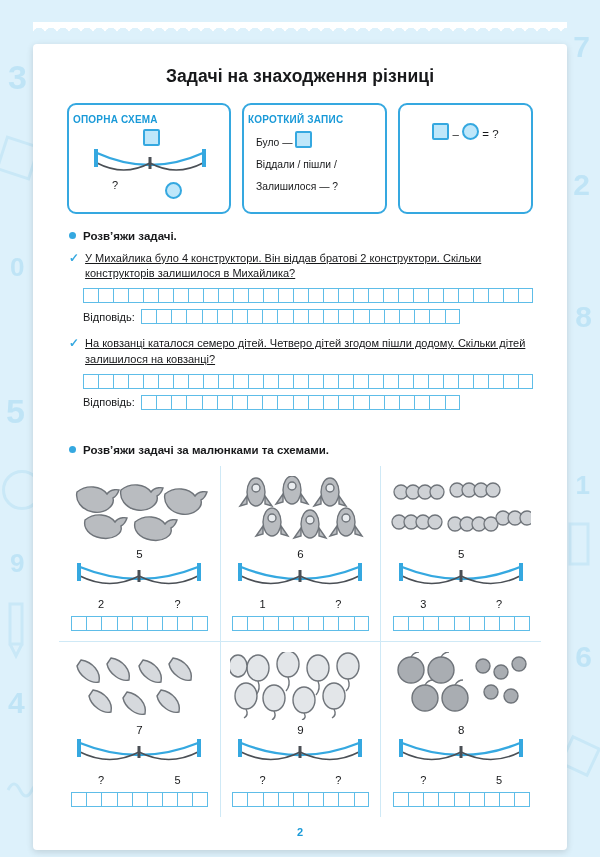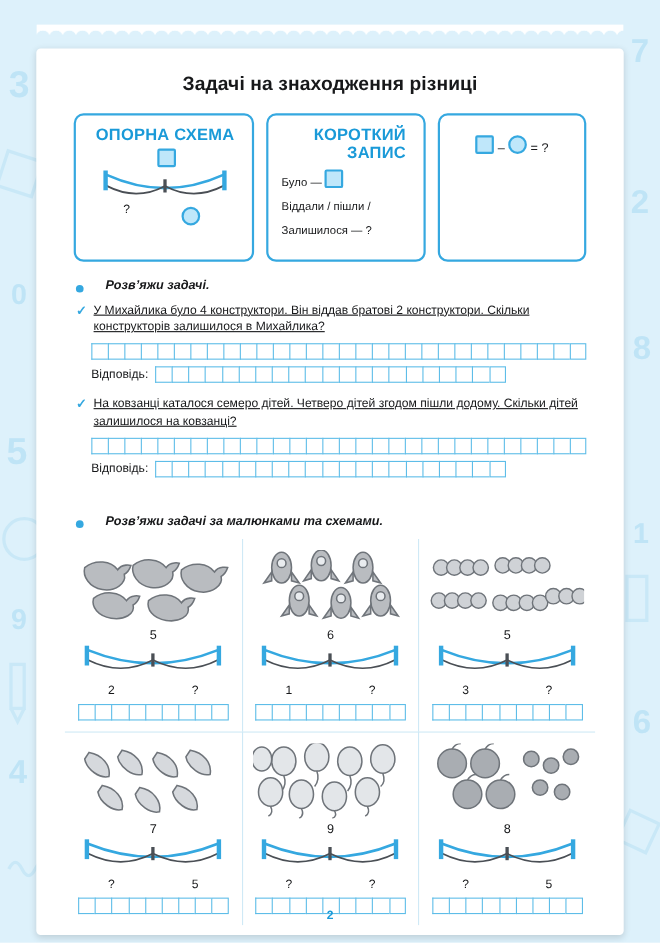--- a/index.html
+++ b/index.html
@@ -62,23 +62,23 @@
   }
   .box{
     border:2px solid #35a8e0;
     border-radius:9px;
     background:#fff;
     position:relative;
   }
   .box-head{
     color:#1a9ad8;
     font-weight:700;
-    font-size:15px;
-    text-align:right;
-    padding:9px 16px 6px;
+    font-size:10px;
+    text-align:left;
+    padding:9px 4px 6px;
     letter-spacing:.2px;
   }
   .box1{width:160px;}
   .box2{width:141px;}
   .box3{width:131px;}
 
   .sq{
     display:inline-block;
     width:13px;height:13px;
     border:2px solid #35a8e0;
@@ -104,24 +104,24 @@
 
   .box2 .lines{padding:0 10px 10px 12px;font-size:10.3px;color:#17181a;line-height:1.45;}
   .box2 .lines div{margin-bottom:7px;}
 
   .box3 .eq{
     text-align:center;font-size:11.5px;color:#17181a;padding:18px 0 0 0;
   }
 
   
   .bullet-head{
-    display:flex;align-items:flex-end;gap:20px;
+    display:flex;align-items:center;gap:7px;
     padding:0 0 0 36px;
     margin-top:16px;
-    font-weight:700;font-size:11.5px;color:#17181a;font-style:italic;
+    font-weight:700;font-size:11.5px;color:#17181a;
   }
   .dot{
     width:7px;height:7px;border-radius:50%;
     background:#35a8e0;display:inline-block;flex:none;
   }
 
   .task{padding:0 34px 0 36px;margin-top:9px;}
   .task-text{
     display:flex;gap:6px;font-size:11px;color:#17181a;line-height:1.42;
   }

